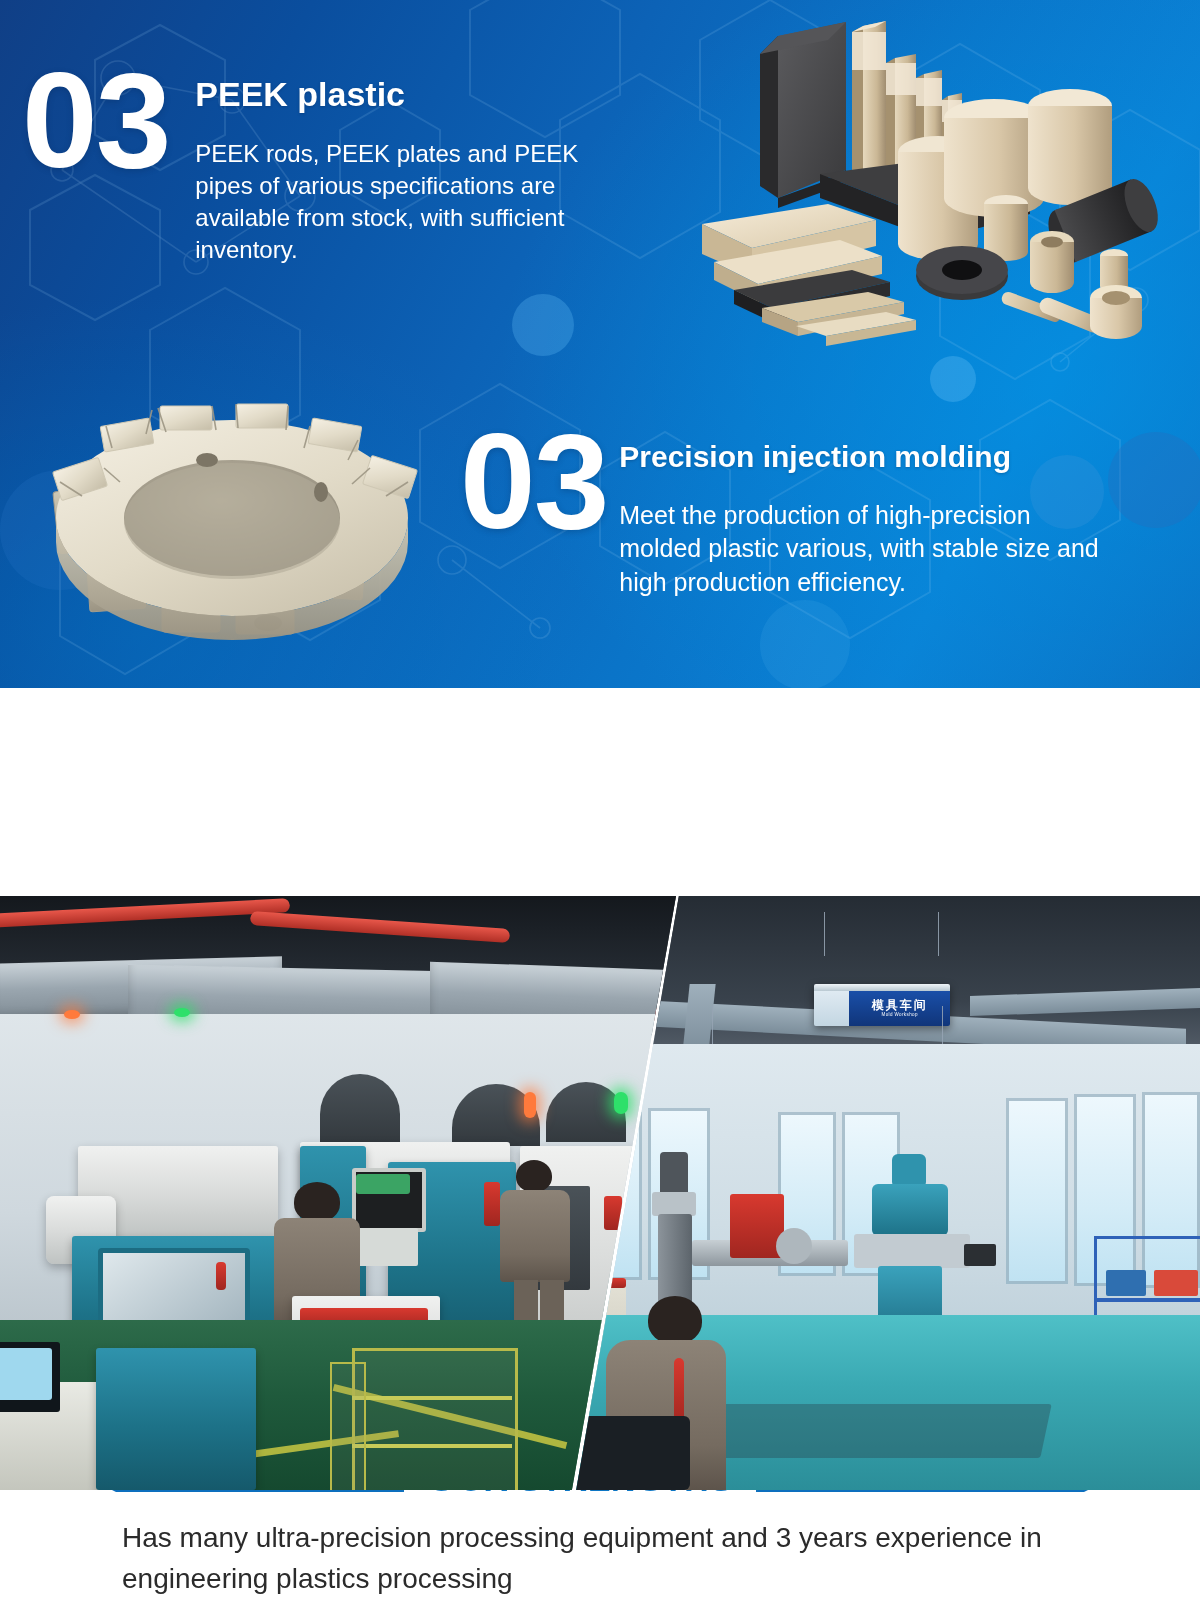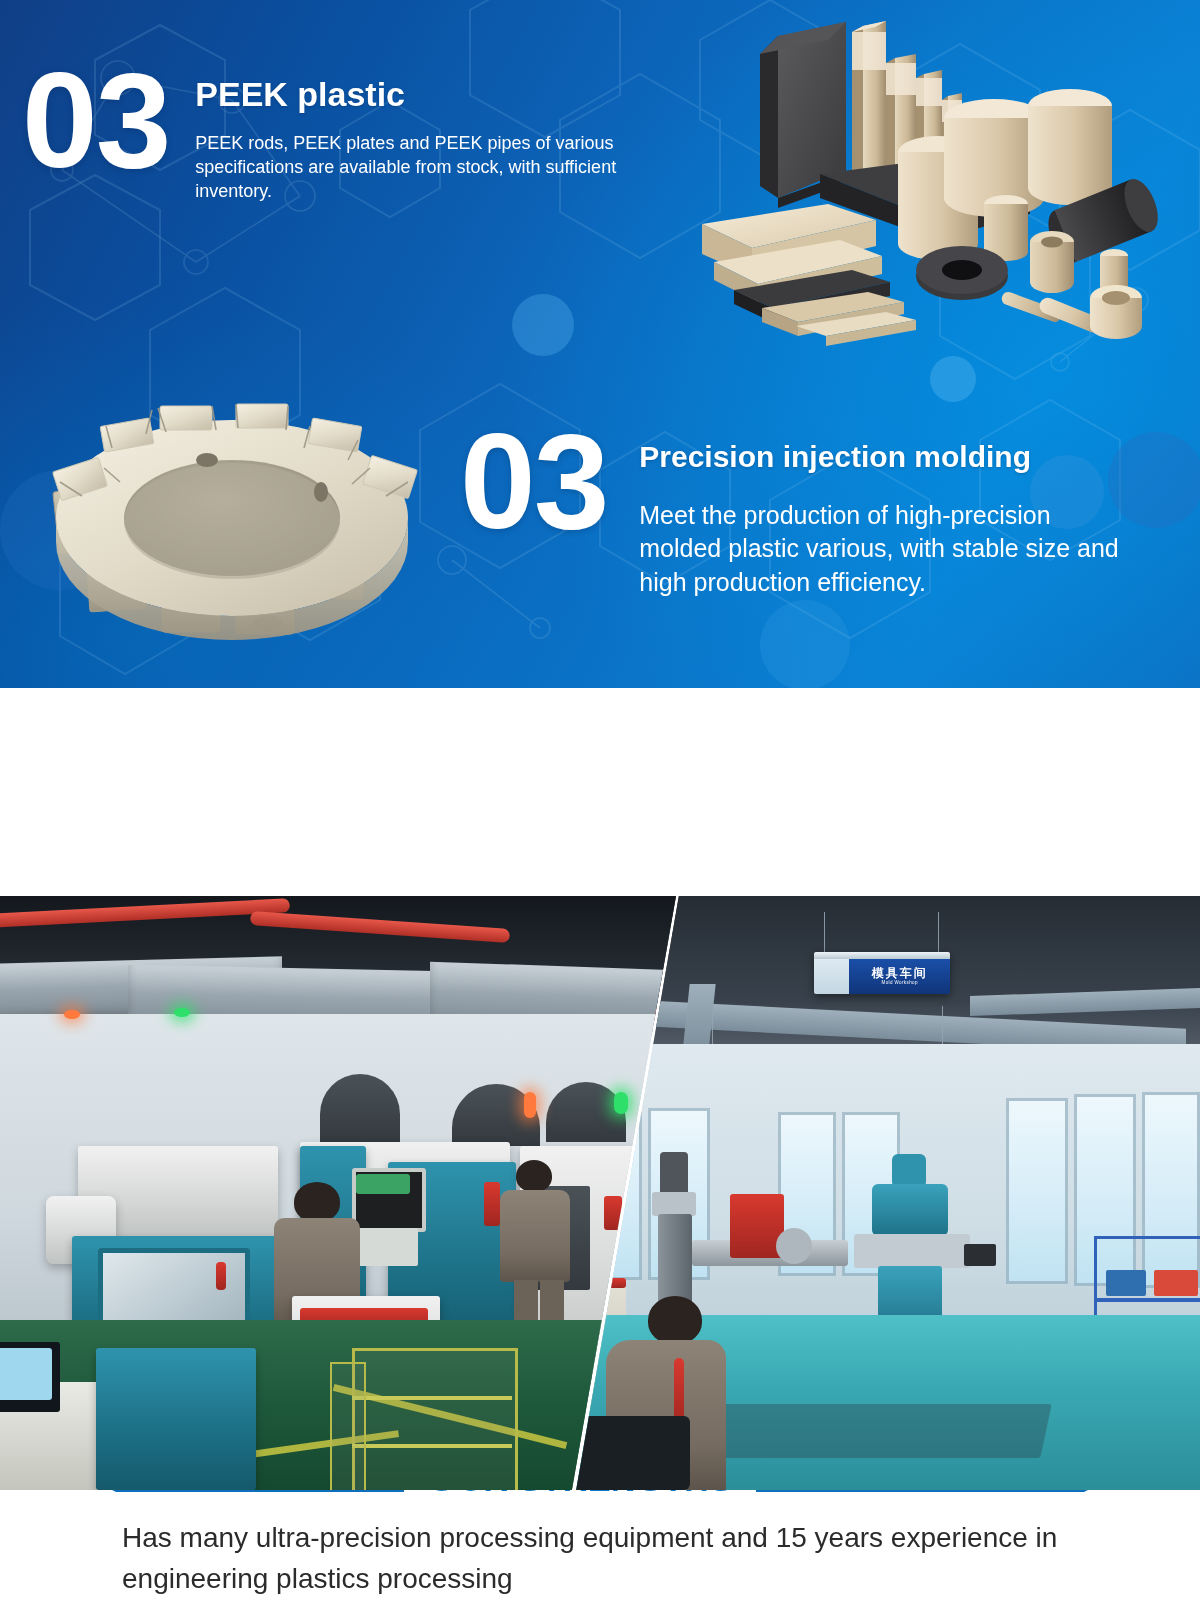--- a/index.html
+++ b/index.html
@@ -30,25 +30,25 @@
   .bignum{color:#fff;font-weight:700;line-height:.88;letter-spacing:-2px;
           text-shadow:0 2px 6px rgba(0,30,70,.25);}
   .txtcol{color:#fff;}
   .blk-title{font-weight:700;color:#fff;text-shadow:0 1px 3px rgba(0,30,70,.3);}
   .blk-body{color:#fff;font-weight:400;}
 
   #block03{left:22px;top:61px;}
   #block03 .bignum{font-size:136px;}
   #block03 .txtcol{margin-left:26px;margin-top:14px;width:430px;}
   #block03 .blk-title{font-size:34px;margin:0 0 16px 0;}
-  #block03 .blk-body{font-size:18px;line-height:1.33;}
+  #block03 .blk-body{font-size:24px;line-height:1.33;}
 
   #block04{left:460px;top:422px;}
   #block04 .bignum{font-size:136px;}
-  #block04 .txtcol{margin-left:32px;margin-top:18px;width:480px;}
+  #block04 .txtcol{margin-left:12px;margin-top:18px;width:480px;}
   #block04 .blk-title{font-size:30px;margin:0 0 12px 0;}
   #block04 .blk-body{font-size:25px;line-height:1.33;}
 
   
   .prodA{position:absolute;left:700px;top:8px;width:470px;height:340px;}
   .prodB{position:absolute;left:40px;top:378px;width:390px;height:290px;}
 
   
   .strip{position:absolute;left:0;top:688px;width:1200px;height:208px;background:#fff;}
   .arrowbar{position:absolute;left:100px;top:770px;width:1000px;height:52px;}
@@ -101,21 +101,21 @@
   .R-ceil{position:absolute;left:0;top:0;width:100%;height:150px;
      background:linear-gradient(180deg,#252c34 0%,#39424c 70%,#505a65 100%);}
   .R-wall{position:absolute;left:0;top:148px;width:100%;height:300px;
      background:linear-gradient(180deg,#dfe9ef 0%,#cfdde5 60%,#bed0da 100%);}
   .R-win{position:absolute;background:linear-gradient(180deg,#eef8fd 0%,#d4ecf7 60%,#bfe2f2 100%);
      box-shadow:inset 0 0 0 3px rgba(150,175,190,.75);}
   .R-floor{position:absolute;left:0;bottom:0;width:100%;height:175px;
      background:linear-gradient(180deg,#4fc0c7 0%,#3aa9b3 40%,#2b8e99 100%);}
   .R-beam{position:absolute;background:linear-gradient(180deg,#9fb0bc,#7b8d9a);}
   .sign{position:absolute;border-radius:2px;overflow:hidden;
-        box-shadow:0 3px 8px rgba(0,0,0,.45);}
+        box-shadow:0 3px 8px rgba(0,0,0,.45);margin-top:32px;}
   .sign-top{position:absolute;left:0;top:0;width:100%;height:7px;
         background:linear-gradient(180deg,#eef4f8,#b9c8d2);}
   .sign-l{position:absolute;left:0;top:7px;width:26%;height:calc(100% - 7px);
         background:linear-gradient(180deg,#dfeaf2,#c3d6e2);}
   .sign-r{position:absolute;right:0;top:7px;width:74%;height:calc(100% - 7px);
         background:linear-gradient(180deg,#1a4fa8,#10357a);
         display:flex;flex-direction:column;align-items:center;justify-content:center;}
   .sign-cn{color:#fff;font-size:12px;font-weight:700;letter-spacing:2px;line-height:1;}
   .sign-en{color:#fff;font-size:4.5px;letter-spacing:.4px;margin-top:2px;line-height:1;}
   .hanger{position:absolute;width:1px;background:rgba(160,175,190,.8);}
@@ -543,16 +543,16 @@
           <div class="p-head" style="left:60px;top:0;width:54px;height:48px"></div>
           <div class="p-body" style="left:18px;top:44px;width:120px;height:150px;border-radius:24px 18px 0 0"></div>
           <div class="mach m-red" style="left:86px;top:62px;width:10px;height:70px;border-radius:5px"></div>
         </div>
         <div class="mach" style="left:4px;top:520px;width:120px;height:74px;background:#1a1f24;border-radius:6px"></div>
       </div>
     </div>
   </section>
 
   <section class="caption">
-    <p>Has many ultra-precision processing equipment and 15 years experience in engineering plastics processing</p>
+    <p>Has many ultra-precision processing equipment and 3 years experience in engineering plastics processing</p>
   </section>
 
 </div>
 
 </body></html>

